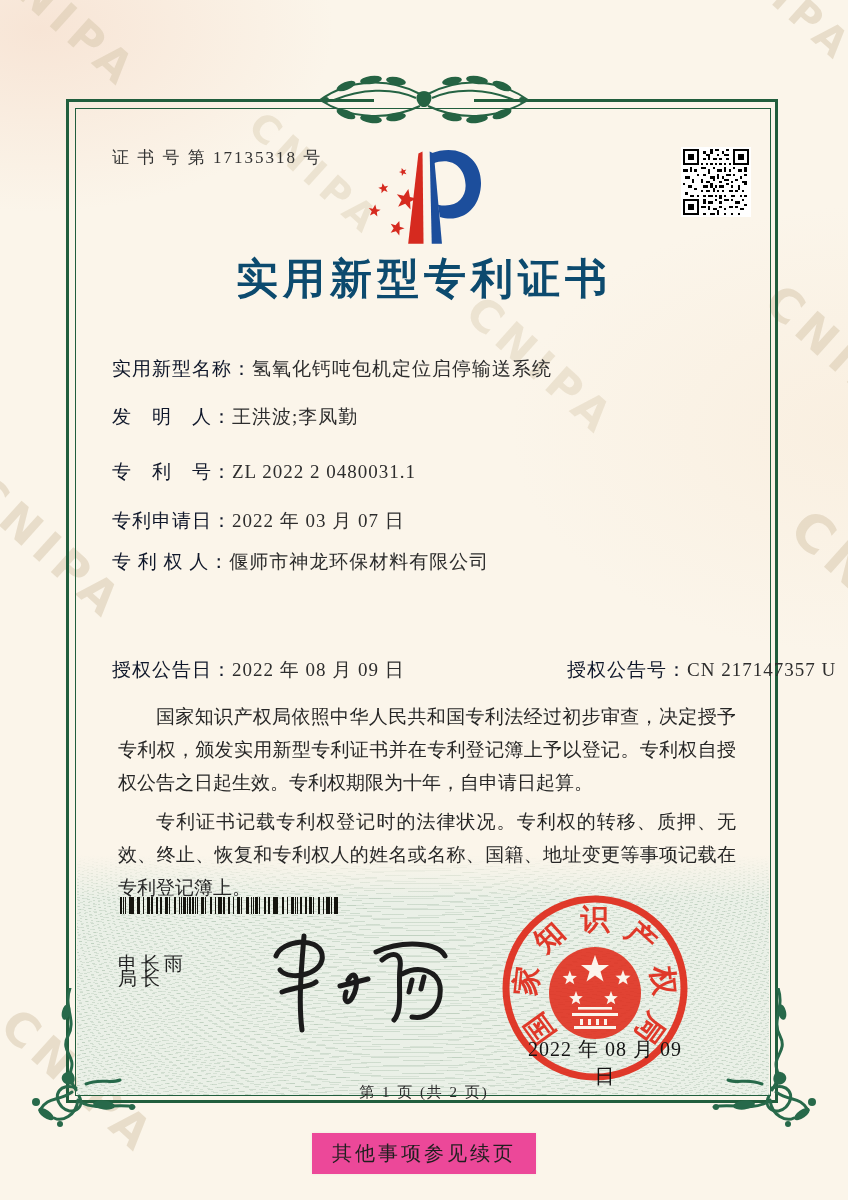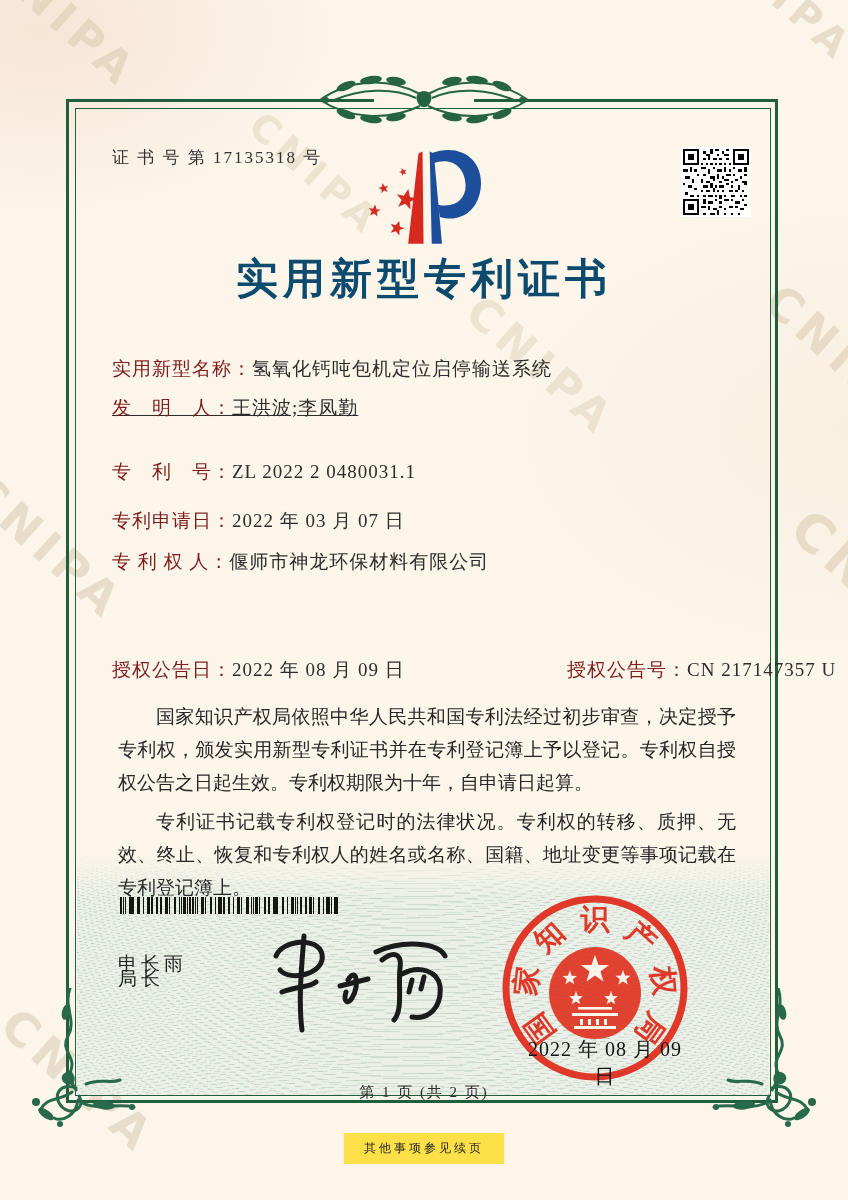--- a/index.html
+++ b/index.html
@@ -32,40 +32,40 @@
     background:linear-gradient(#fbf5ea, rgba(251,245,234,0));
   }
   .content{position:absolute;inset:0;z-index:2;}
   .cert-no{position:absolute;left:112px;top:146px;font-size:17px;letter-spacing:2px;color:#333;}
   .logo{position:absolute;left:358px;top:141px;width:128px;height:108px;}
   .qr{position:absolute;left:681px;top:147px;width:70px;height:70px;background:#fff;padding:2px;box-sizing:border-box;}
   .qr svg{width:100%;height:100%;shape-rendering:crispEdges;}
   .title{position:absolute;left:0;top:251px;width:100%;text-align:center;
     font-size:42px;font-weight:bold;letter-spacing:5px;color:#0c4a6e;}
   .frow{position:absolute;left:112px;width:640px;font-size:19px;letter-spacing:1px;color:#2d2d2d;white-space:nowrap;}
-  .frow .lab{color:#7f1d1d;text-align:right;}
+  .frow .lab{color:#0f172a;text-align:right;}
   .grant2{position:absolute;left:455px;top:0;}
   .paras{position:absolute;left:112px;top:694px;width:630px;font-size:19px;line-height:33px;
     text-align:justify;color:#272727;}
   .paras p{margin:6px;text-indent:2em;}
   .barcode{position:absolute;left:120px;top:897px;width:220px;height:17px;
     background-image:
       repeating-linear-gradient(90deg,#15150f 0 2px,rgba(0,0,0,0) 2px 5px,#15150f 5px 6px,rgba(0,0,0,0) 6px 9px,#15150f 9px 12px,rgba(0,0,0,0) 12px 13px,#15150f 13px 14px,rgba(0,0,0,0) 14px 18px),
       repeating-linear-gradient(90deg,rgba(0,0,0,0) 0 3px,#15150f 3px 4px,rgba(0,0,0,0) 4px 11px,#15150f 11px 13px,rgba(0,0,0,0) 13px 17px,#15150f 17px 18px,rgba(0,0,0,0) 18px 29px);
   }
   .officer-title{position:absolute;left:118px;top:966px;font-size:19px;letter-spacing:4px;color:#1e1e1e;}
   .officer-name{position:absolute;left:118px;top:951px;font-size:19px;letter-spacing:4px;color:#1e1e1e;}
   .signature{position:absolute;left:252px;top:922px;width:200px;height:115px;}
   .seal{position:absolute;left:490px;top:883px;width:210px;height:210px;mix-blend-mode:multiply;opacity:.93;z-index:2;}
   .seal text{font-family:"Liberation Serif","DejaVu Serif",serif;font-weight:bold;}
   .seal-date{position:absolute;left:515px;top:1036px;width:180px;text-align:center;
     font-size:20px;letter-spacing:1px;color:#141414;z-index:3;}
   .page-no{position:absolute;left:0;top:1083px;width:100%;text-align:center;font-size:15px;letter-spacing:2px;color:#2b2b2b;}
   .note-box{position:absolute;left:50%;top:1133px;transform:translateX(-50%);
-    background:#fde047;padding:7px 20px;font-size:12px;letter-spacing:3px;color:#1f1f1f;
+    background:#ec4899;padding:7px 20px;font-size:20px;letter-spacing:3px;color:#1f1f1f;
     box-shadow:0 0 3px rgba(0,0,0,.06);white-space:nowrap;z-index:2;}
   .orn-top{position:absolute;left:314px;top:70px;width:220px;height:58px;z-index:3;}
   .orn-corner{position:absolute;width:132px;height:142px;z-index:3;}
   .orn-bl{left:16px;top:988px;}
   .orn-br{left:700px;top:988px;transform:scaleX(-1);}
 </style>
 </head>
 <body>
 
 <span class="wm" style="left:-28px;top:-8px;font-size:44px;">CNIPA</span>
@@ -183,21 +183,21 @@
         M8,25h2v1h-2z M11,25h1v2h-1z M13,26h2v1h-2z M16,25h1v1h-1z M18,26h1v1h-1z M20,25h2v1h-2z M23,25h1v1h-1z M25,26h2v1h-2z M27,24h1v1h-1z
         M9,28h1v1h-1z M12,28h2v1h-2z M15,27h1v2h-1z M18,28h1v1h-1z M21,28h1v1h-1z M24,28h1v1h-1z"></path>
     </svg>
   </div>
 
   <div class="title">实用新型专利证书</div>
 
   <div class="frow" style="top:356px;">
     <span class="lab">实用新型名称：</span><span>氢氧化钙吨包机定位启停输送系统</span>
   </div>
-  <div class="frow" style="top:395px;text-decoration:underline;">
+  <div class="frow" style="top:404px;">
     <span class="lab">发　明　人：</span><span>王洪波;李凤勤</span>
   </div>
   <div class="frow" style="top:459px;">
     <span class="lab">专　利　号：</span><span>ZL 2022 2 0480031.1</span>
   </div>
   <div class="frow" style="top:508px;">
     <span class="lab">专利申请日：</span><span>2022 年 03 月 07 日</span>
   </div>
   <div class="frow" style="top:549px;">
     <span class="lab">专 利 权 人：</span><span>偃师市神龙环保材料有限公司</span>

